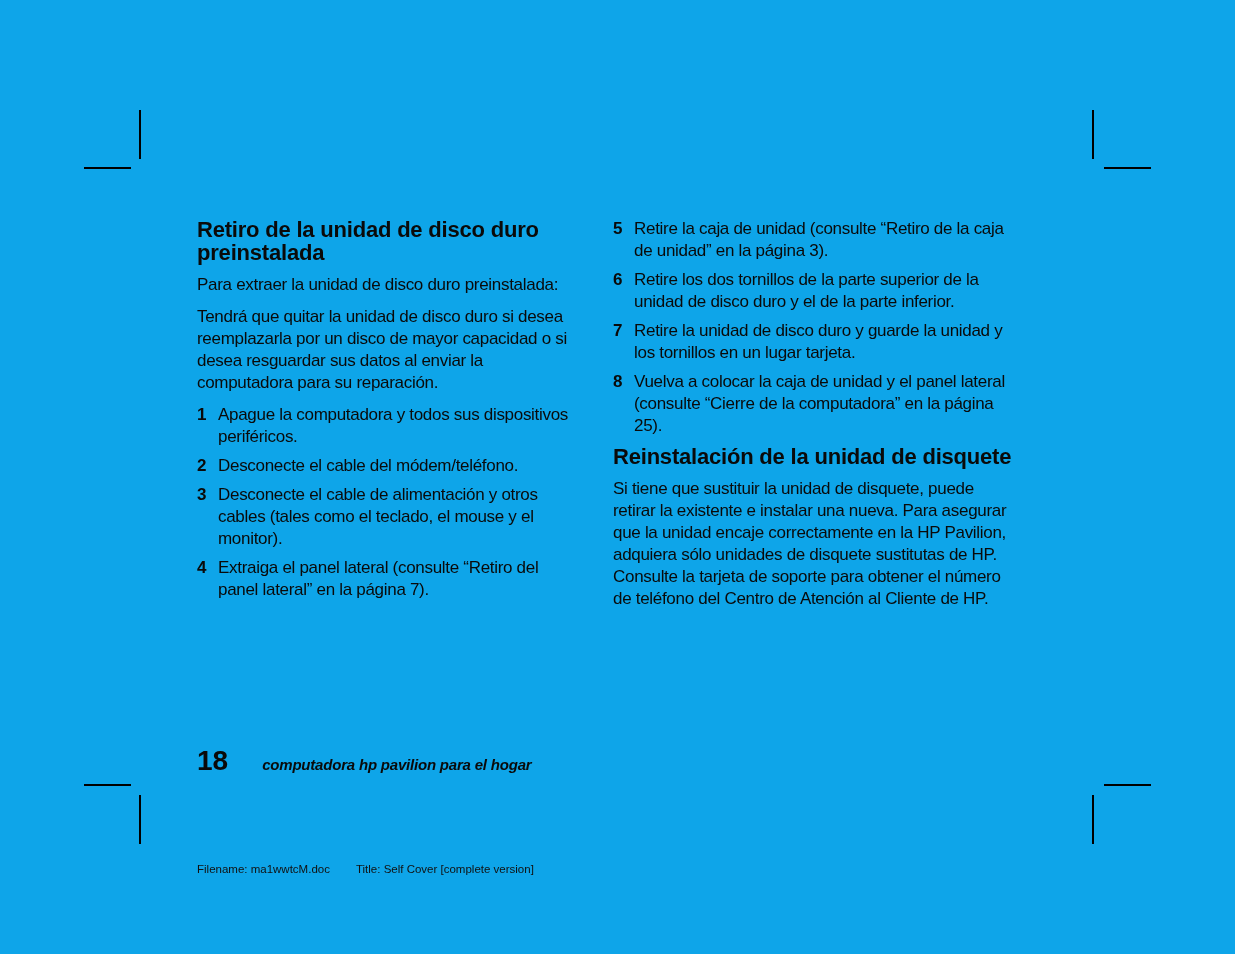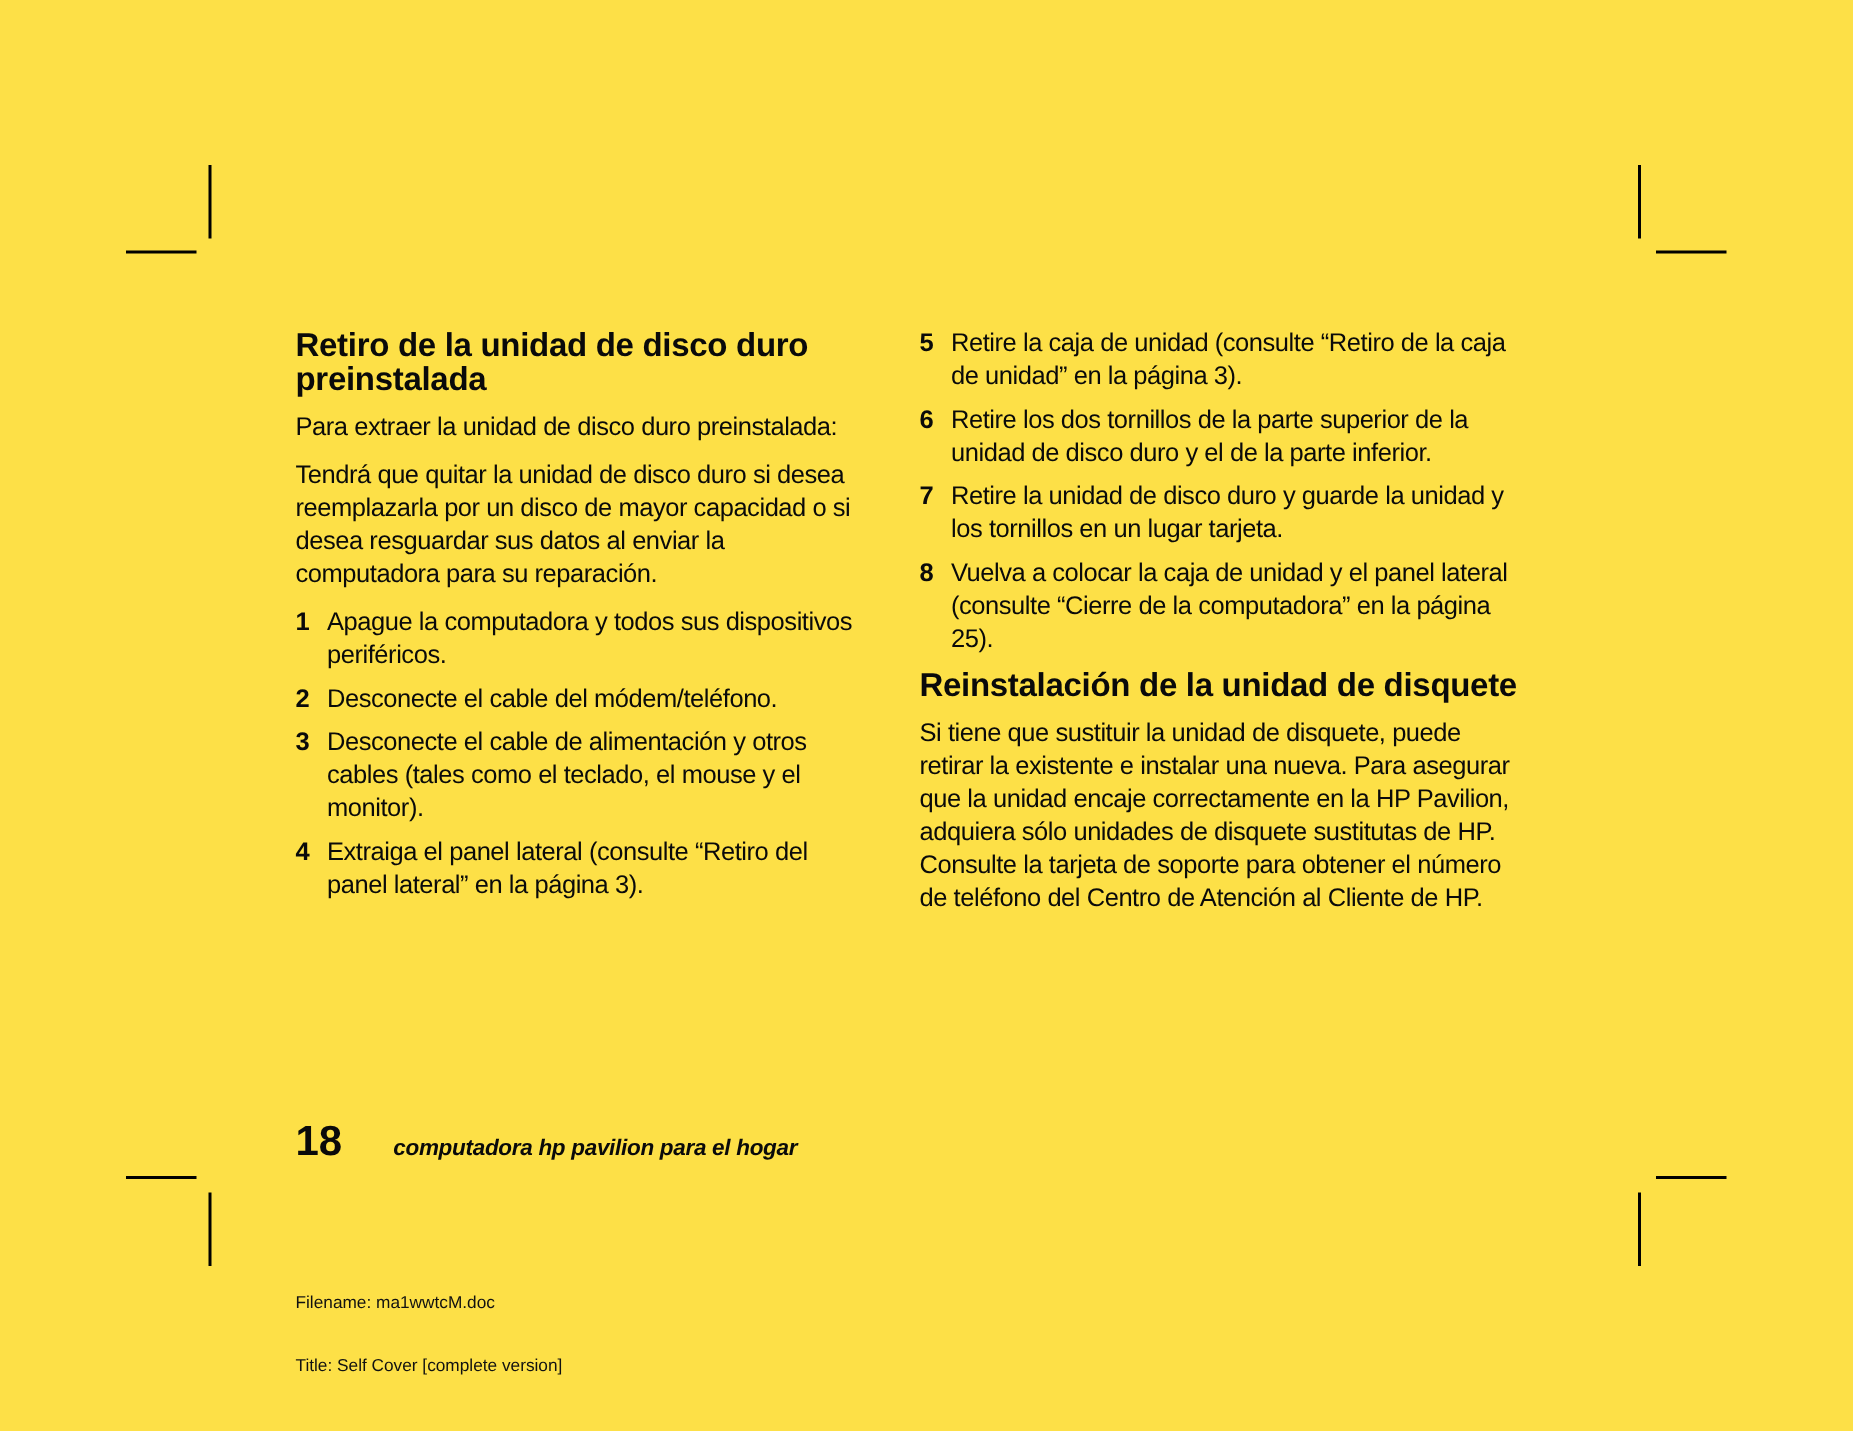--- a/index.html
+++ b/index.html
@@ -1,21 +1,21 @@
 <!DOCTYPE html>
 <html><head>
 <meta charset="utf-8">
 <style>
   * { margin: 0; padding: 0; box-sizing: border-box; }
   html, body { background: #e8e8e8; }
   .sheet {
     position: relative;
     width: 1235px;
     height: 954px;
-    background: #fde047;
+    background: #0ea5e9;
     font-family: "Liberation Sans", sans-serif;
     color: #0a0a0a;
     overflow: hidden;
   }
   
   .crop { position: absolute; background: #000; }
   .crop.v { width: 2px; height: 49px; }
   .crop.h { width: 47px; height: 2px; }
   .tl-v { left: 139px; top: 110px; }
   .tl-h { left: 84px;  top: 167px; }
@@ -77,21 +77,21 @@
   
   .printinfo {
     position: absolute;
     left: 197px;
     top: 861px;
     font-size: 11.5px;
     line-height: 16px;
     letter-spacing: 0;
     color: #111;
   }
-  .printinfo .row { display: flex; gap: 26px; flex-direction: column; }
+  .printinfo .row { display: flex; gap: 26px; }
 </style>
 </head>
 <body>
 
 <div class="sheet">
 
   <div class="crop v tl-v"></div>
   <div class="crop h tl-h"></div>
   <div class="crop v tr-v"></div>
   <div class="crop h tr-h"></div>
@@ -112,21 +112,21 @@
       <li class="step">
         <span class="num">2</span>
         <span class="txt">Desconecte el cable del módem/teléfono.</span>
       </li>
       <li class="step">
         <span class="num">3</span>
         <span class="txt">Desconecte el cable de alimentación y otros cables (tales como el teclado, el mouse y el monitor).</span>
       </li>
       <li class="step">
         <span class="num">4</span>
-        <span class="txt">Extraiga el panel lateral (consulte “Retiro del panel lateral” en la página 3).</span>
+        <span class="txt">Extraiga el panel lateral (consulte “Retiro del panel lateral” en la página 7).</span>
       </li>
     </ol>
   </section>
 
   <section class="col col-right">
     <ol class="steps" style="margin-top:0;">
       <li class="step">
         <span class="num">5</span>
         <span class="txt">Retire la caja de unidad (consulte “Retiro de la caja de unidad” en la página 3).</span>
       </li>

